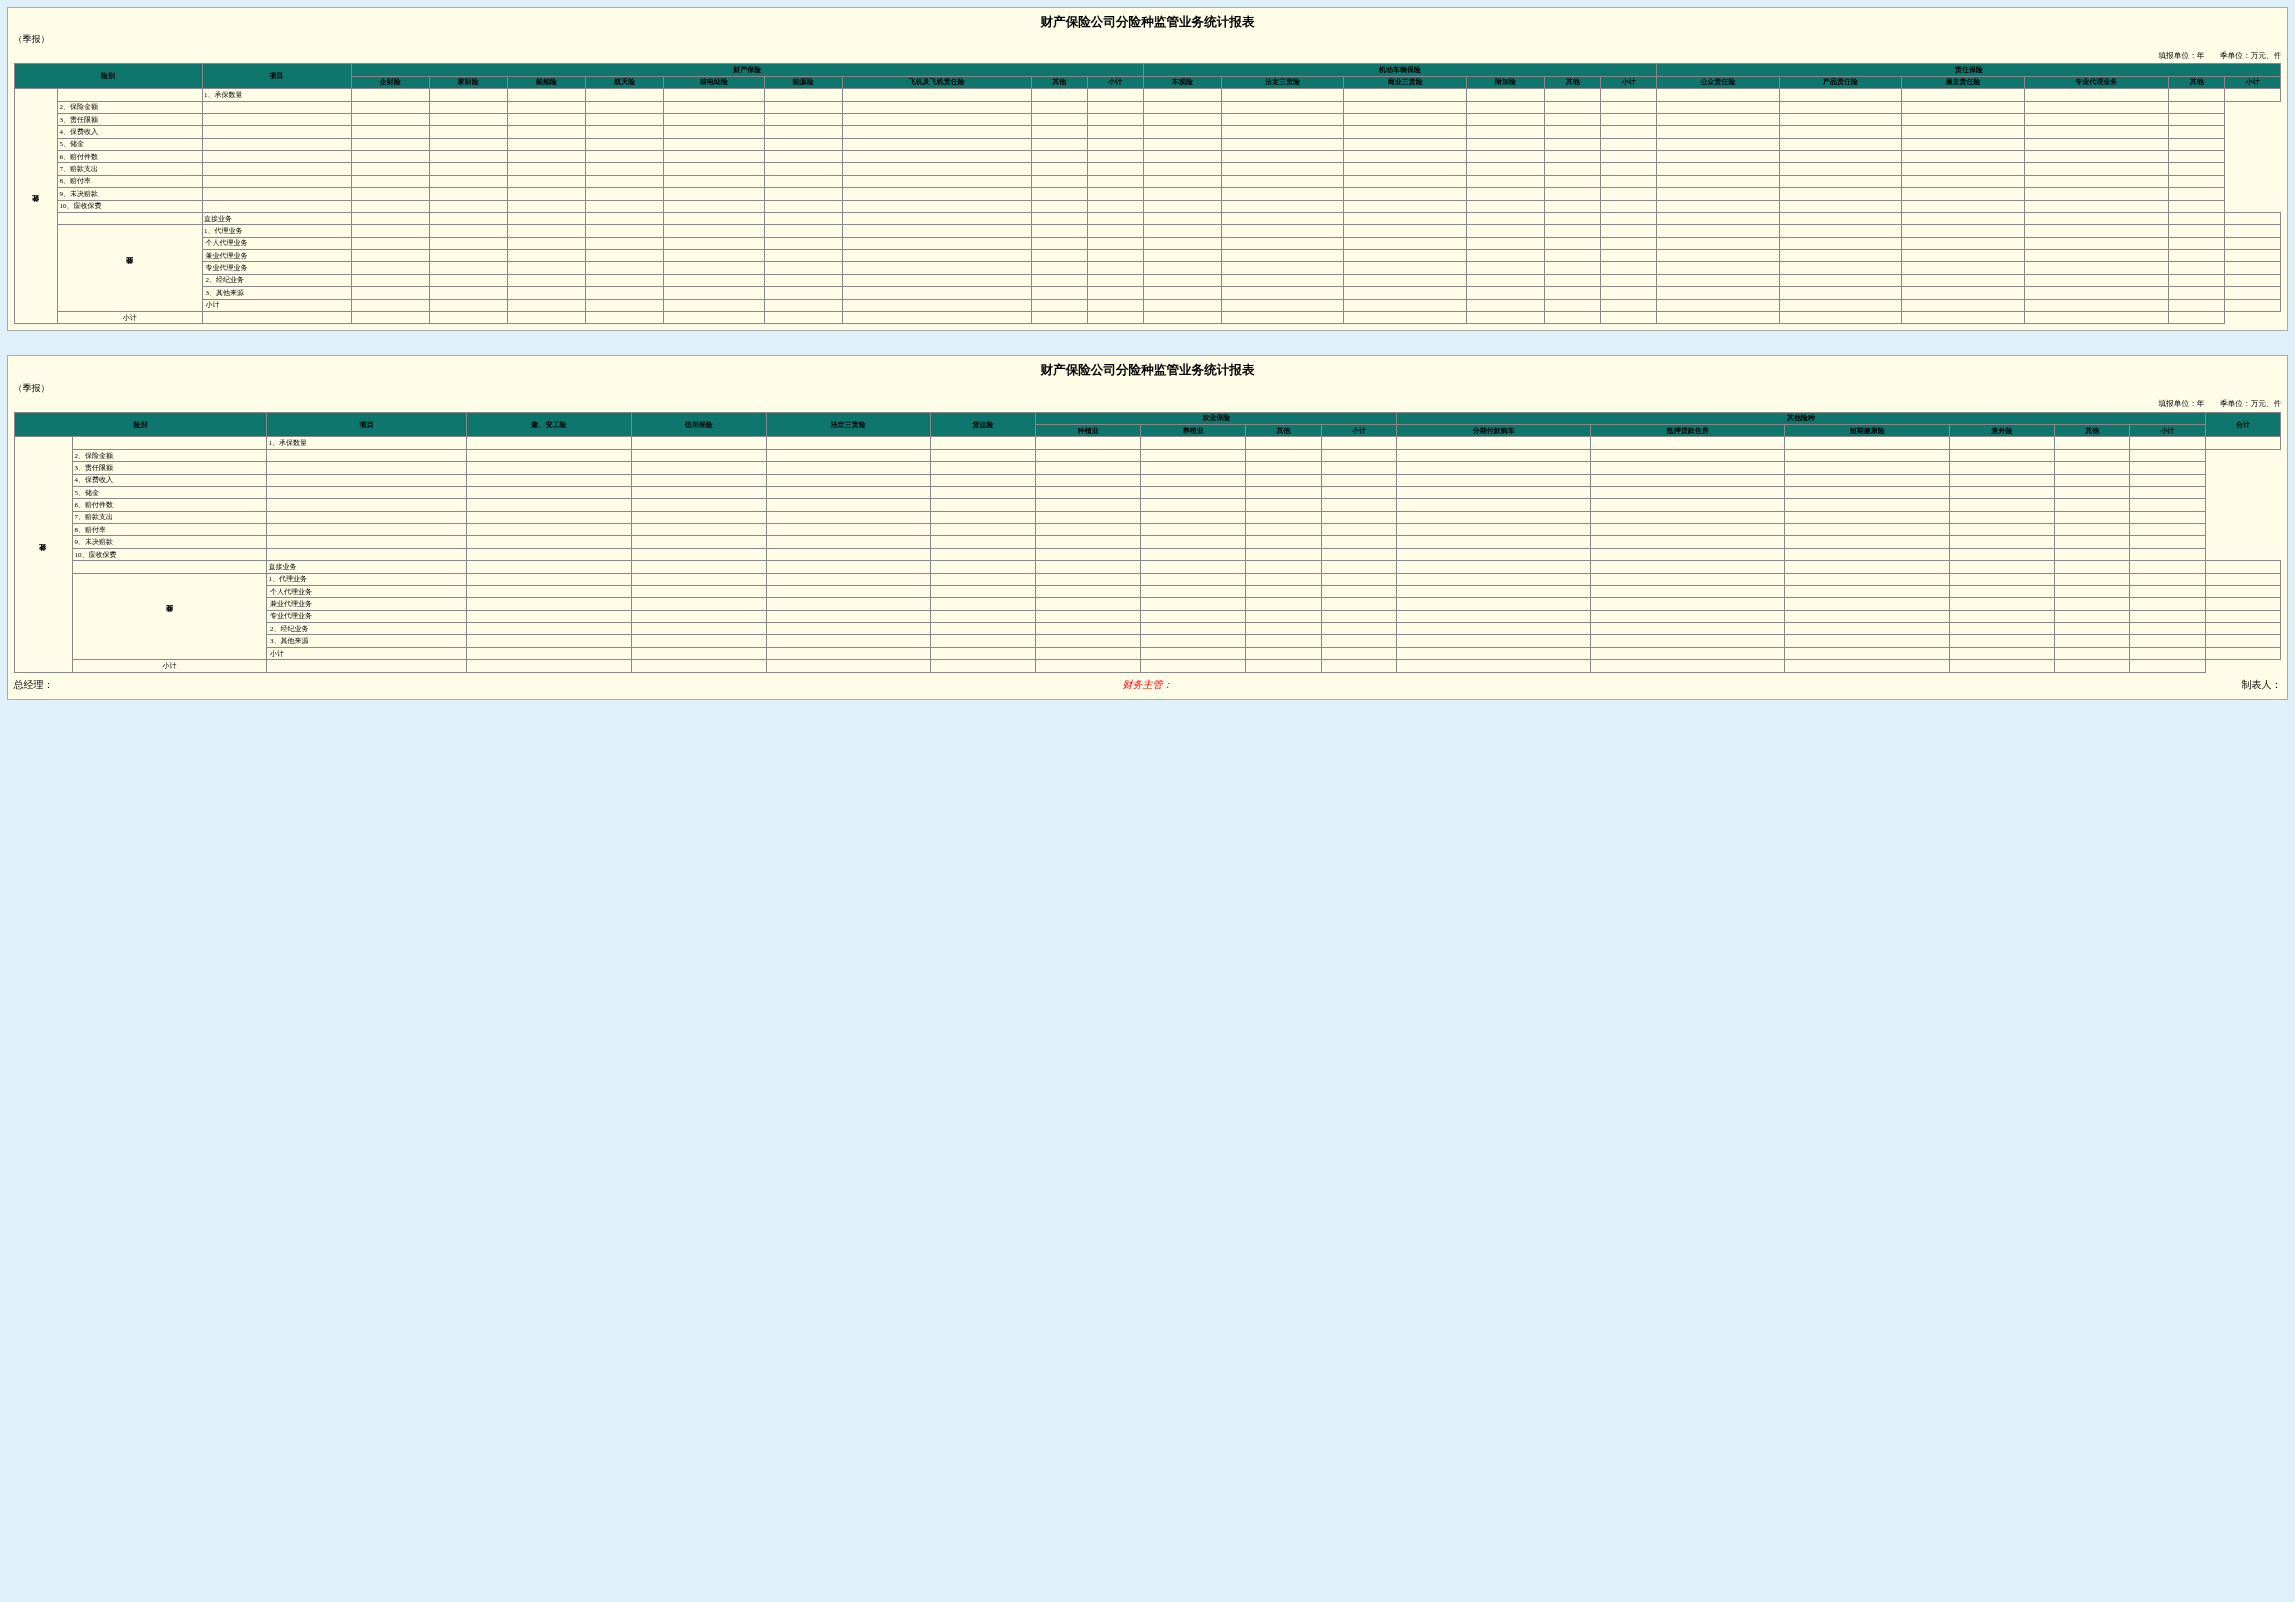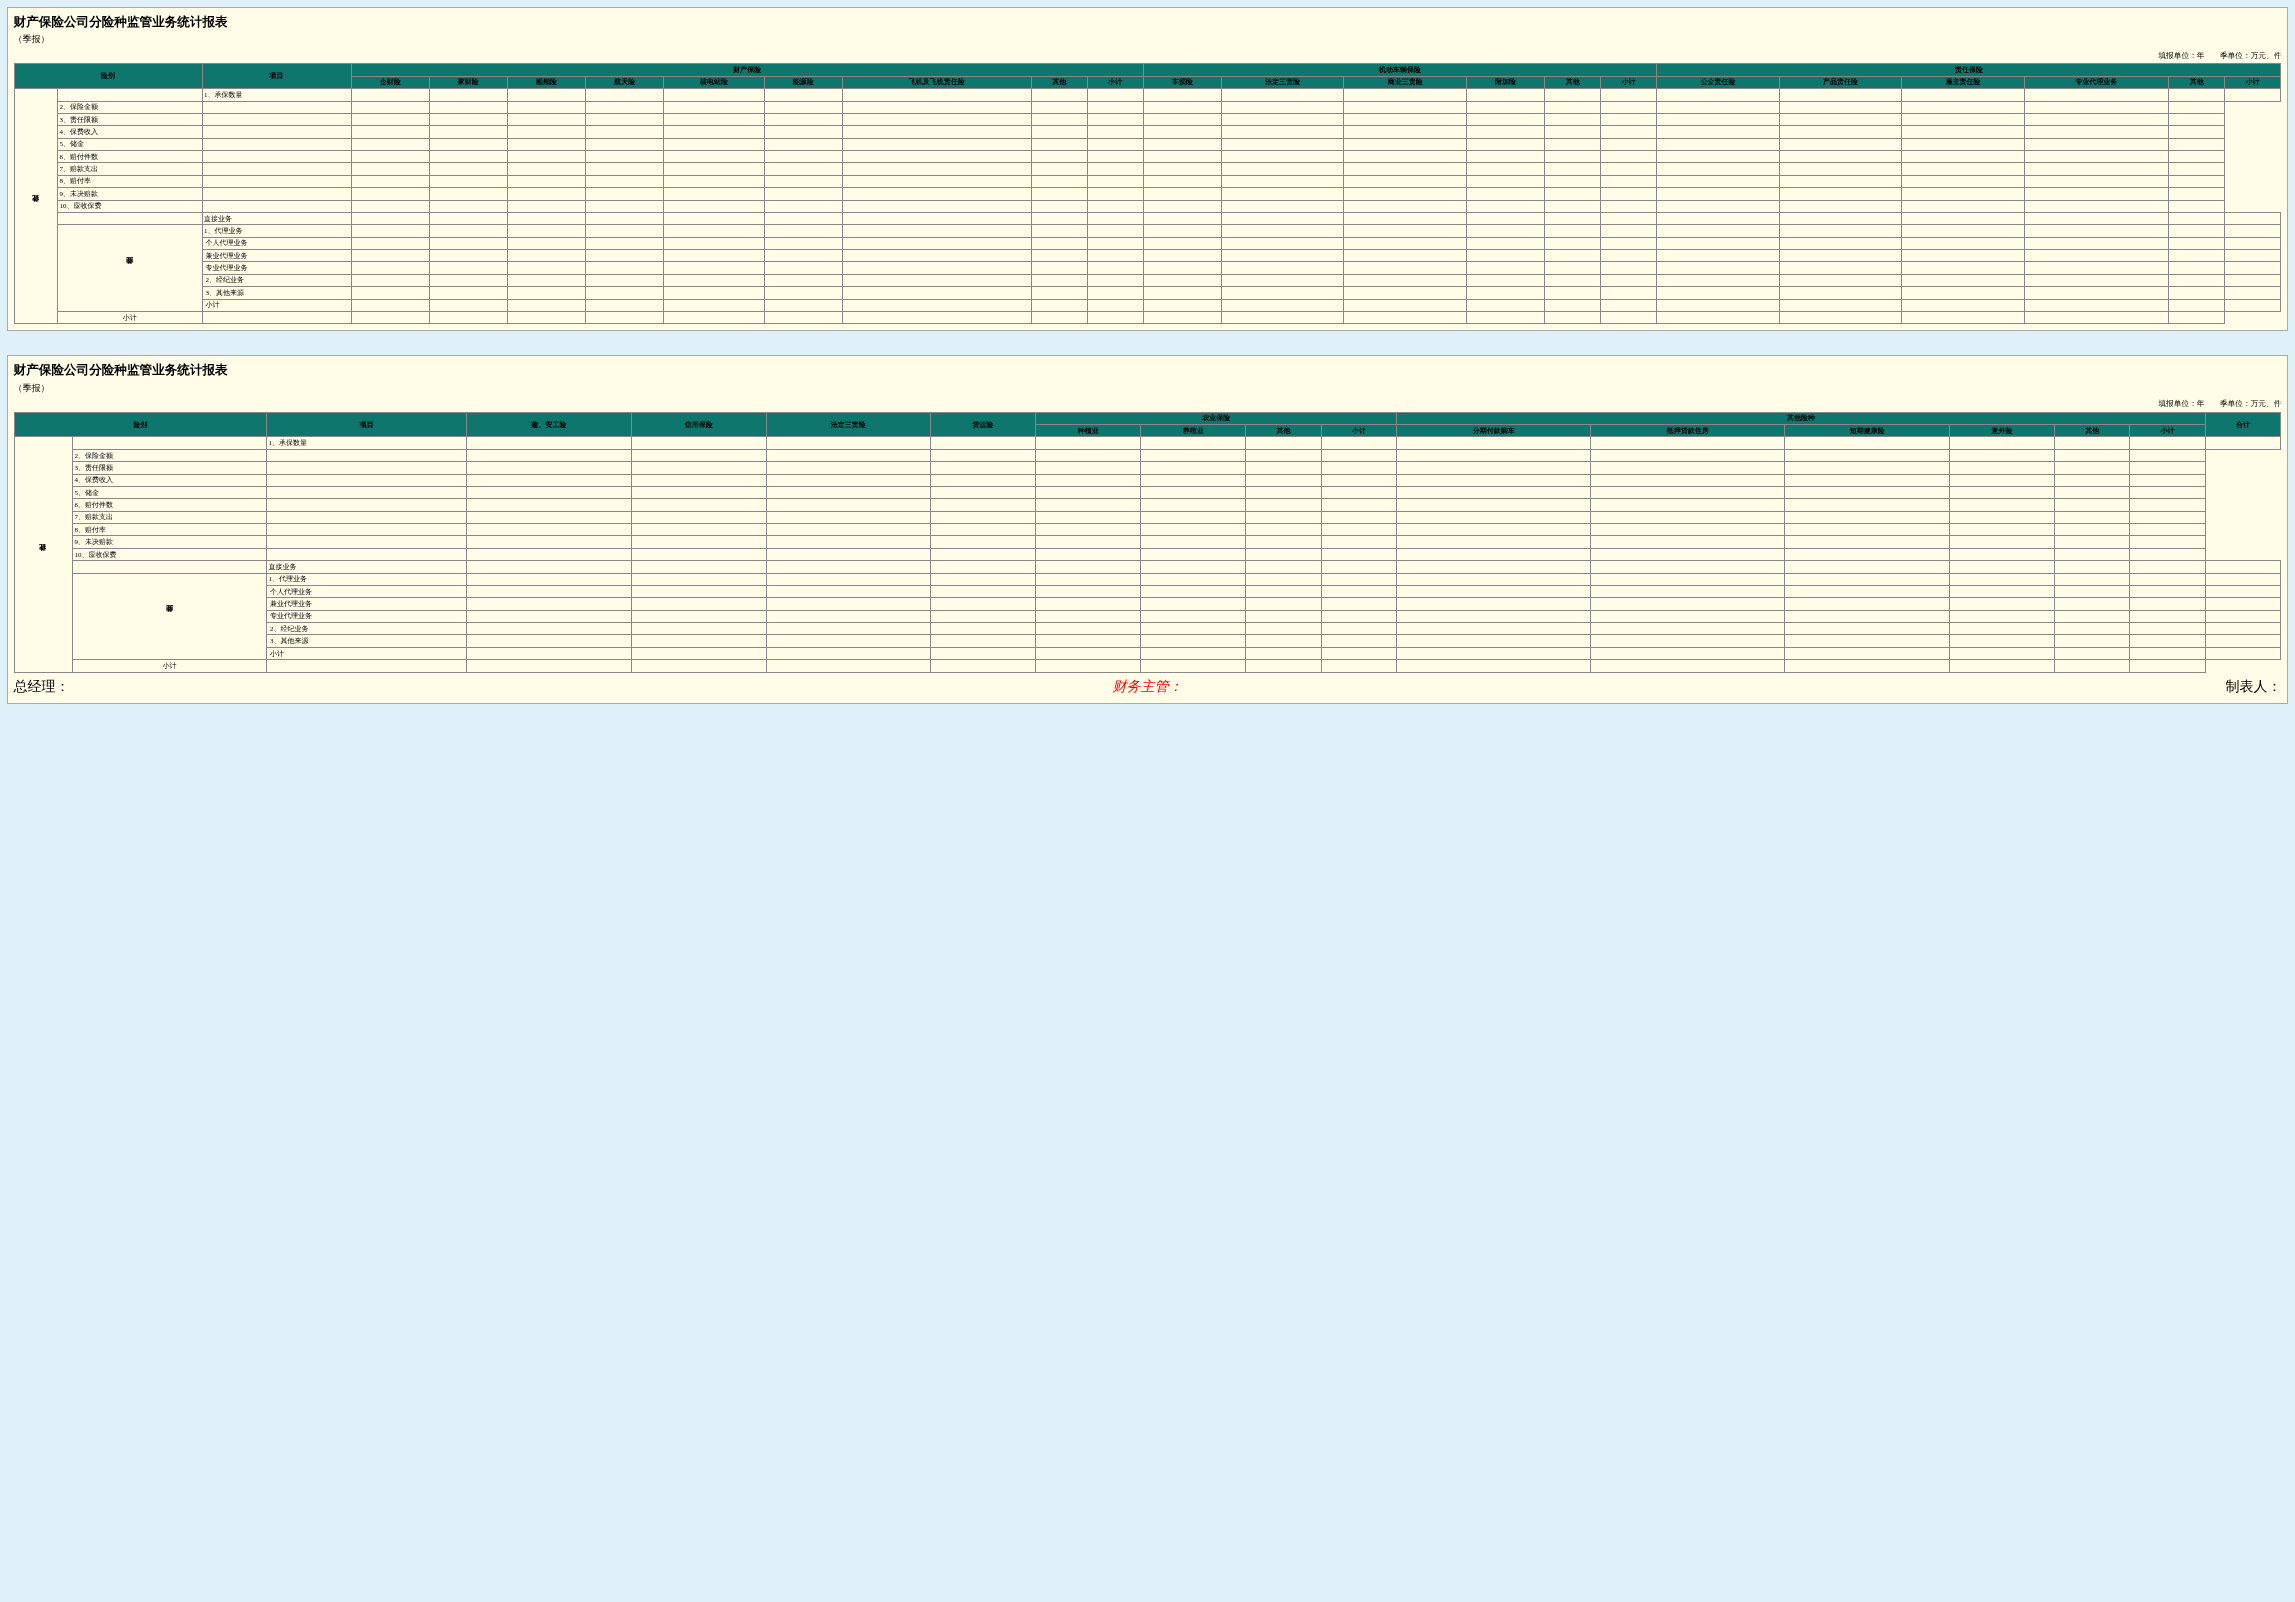--- a/index.html
+++ b/index.html
@@ -10,20 +10,21 @@
       color: #000;
       padding: 7px;
     }
     .page-section {
       background: #fffde7;
       border: 0.7px solid #aaa;
       margin-bottom: 14px;
       padding: 5.6px;
     }
     .page-title {
+      text-align: center;
       font-size: 12.6px;
       font-weight: bold;
       margin-bottom: 2.8px;
       color: #000;
     }
     .page-subtitle {
       text-align: left;
       font-size: 9px;
       margin-bottom: 4.2px;
     }
@@ -48,21 +49,21 @@
     }
     th {
       background: #0f766e;
     }
     td {
       background: #fffde7;
     }
     .footer-line {
       display: flex;
       justify-content: space-between;
-      font-size: 14px;
+      font-size: 10px;
       margin-top: 4.2px;
       padding: 1.4px 0;
     }
     .footer-red { color: red; font-style: italic; }
     
   </style>
 </head>
 <body>
 
 <div class="page-section">

